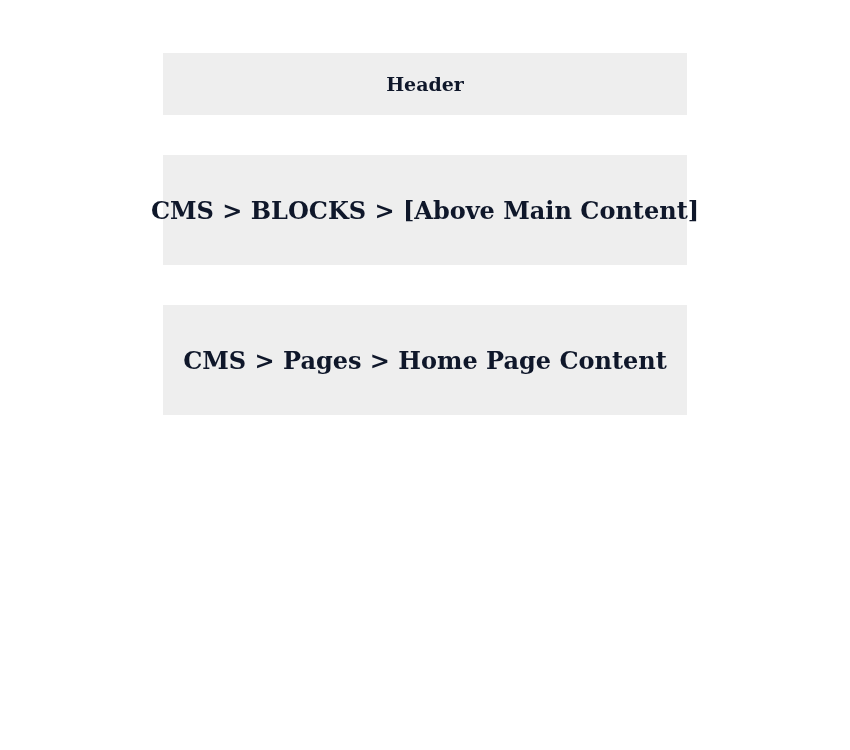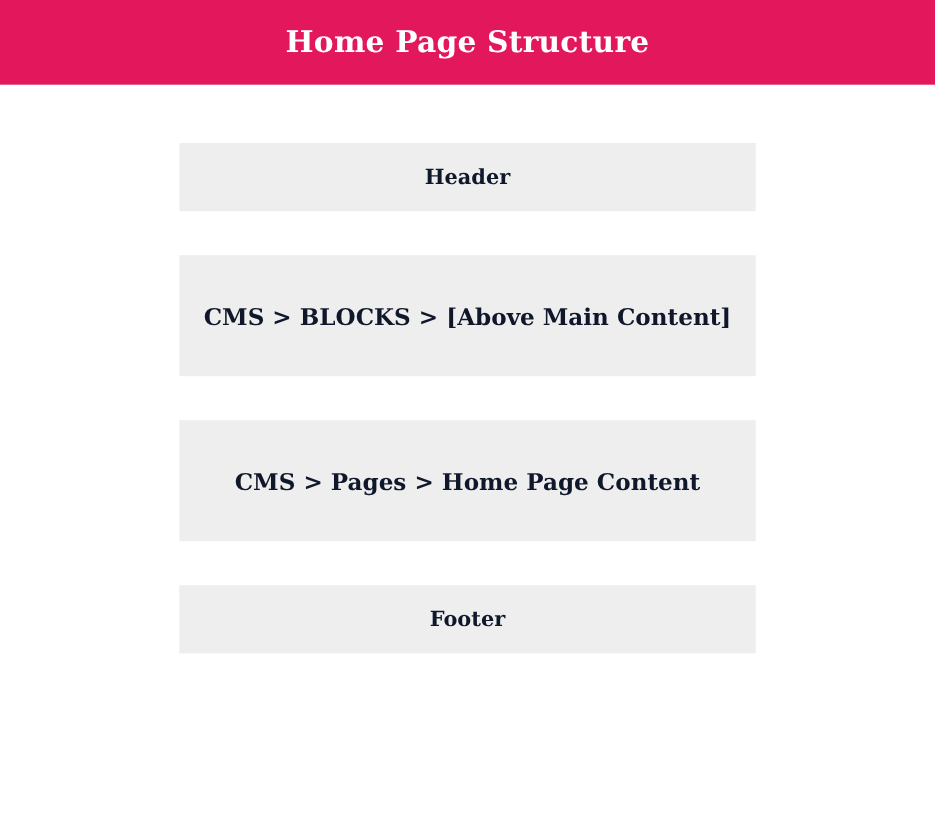--- a/index.html
+++ b/index.html
@@ -59,45 +59,39 @@
   }
   .block-label {
     color: #0f172a;
     font-size: 19px;
     font-weight: bold;
     font-family: "DejaVu Serif", "Liberation Serif", serif;
     text-align: center;
     white-space: nowrap;
   }
   .block.tall .block-label {
-    font-size: 21px;
+    font-size: 24px;
   }
 </style>
 </head>
 <body>
 
 <div class="page">
 
-  <div class="header-bar">
-    <div class="header-title">Home Page Structure</div>
-  </div>
 
   <div class="diagram">
 
     <div class="block short">
       <div class="block-label">Header</div>
     </div>
 
     <div class="block tall">
       <div class="block-label">CMS &gt; BLOCKS &gt; [Above Main Content]</div>
     </div>
 
     <div class="block tall">
       <div class="block-label">CMS &gt; Pages &gt; Home Page Content</div>
     </div>
 
 
-    <div class="block short">
-      <div class="block-label">Footer</div>
-    </div>
 
   </div>
 </div>
 
 </body></html>

